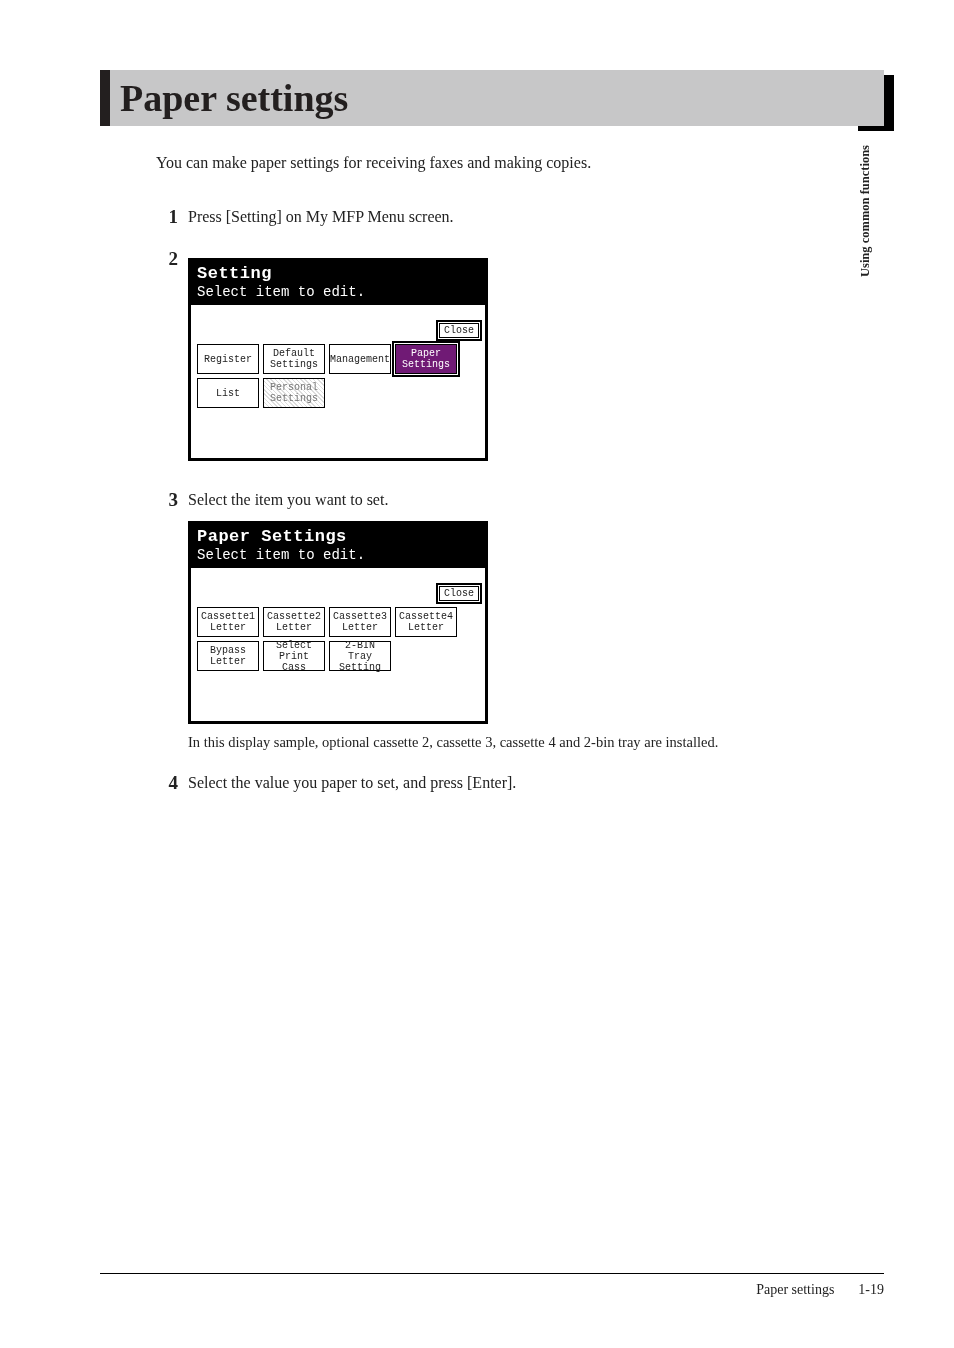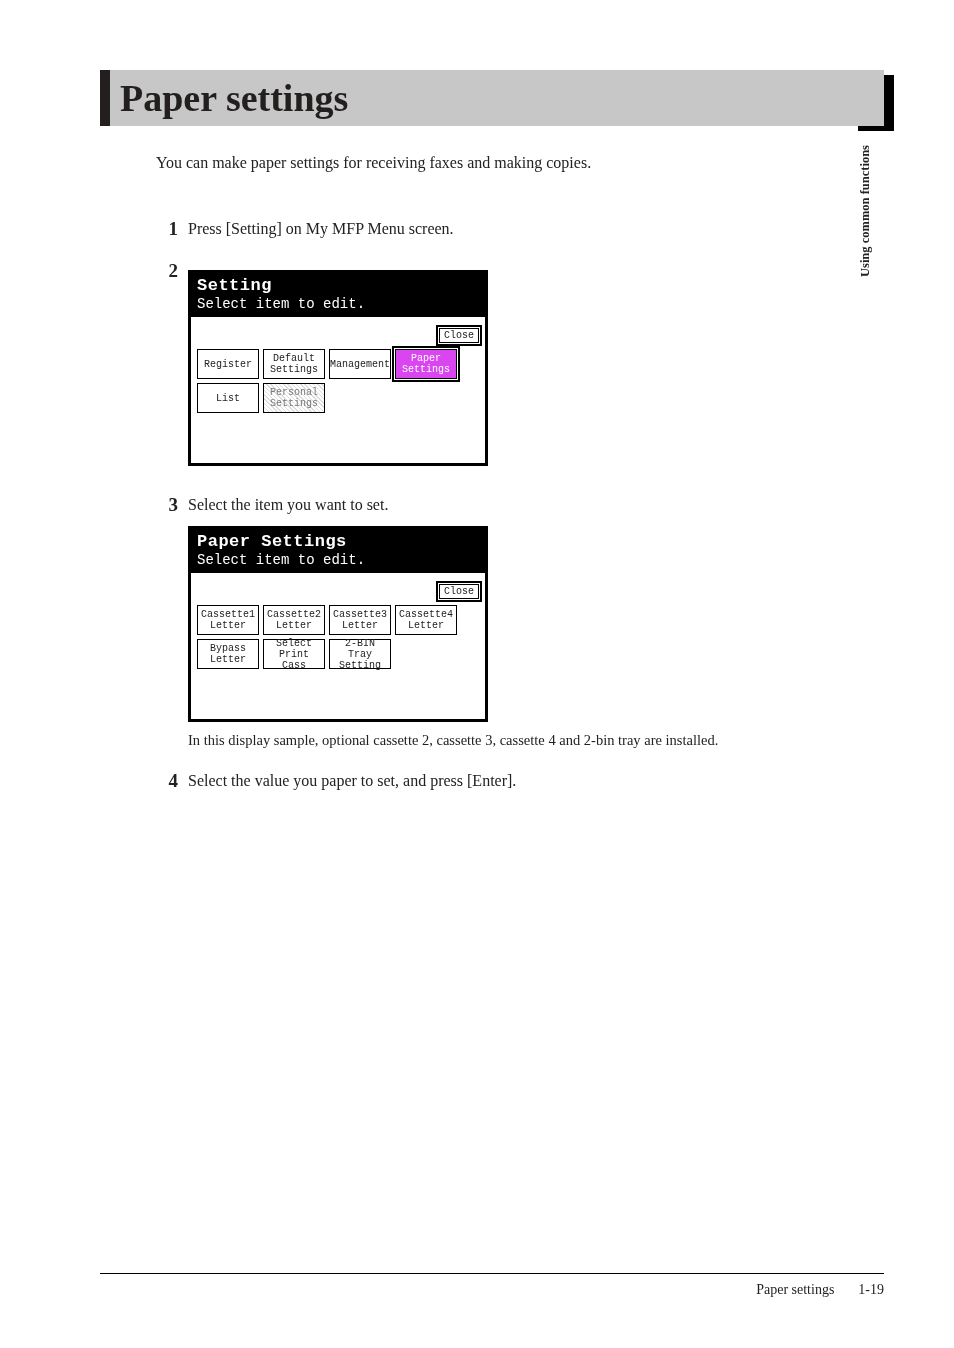--- a/index.html
+++ b/index.html
@@ -1,37 +1,37 @@
 <!DOCTYPE html>
 <html><head>
 <meta charset="utf-8">
 <style>
   * { box-sizing: border-box; margin: 0; padding: 0; }
   html, body { width: 954px; height: 1348px; background: #fff; font-family: "Times New Roman", Georgia, serif; color: #222; }
   .page { position: relative; width: 954px; height: 1348px; padding: 70px 70px 48px 100px; }
   .title-bar { position: relative; height: 56px; background: #c7c7c8; margin-bottom: 26px; }
   .title-bar::before { content:""; position:absolute; left:0; top:0; bottom:0; width:10px; background:#231f1f; }
   .title-bar h1 { font-family: Georgia, "Times New Roman", serif; font-weight: bold; font-size: 38px; line-height: 56px; padding-left: 20px; color:#231f1f; }
-  .intro { margin-left: 56px; font-size: 16px; line-height: 22px; font-family: "Century Schoolbook", Georgia, serif; margin-bottom: 44px; }
+  .intro { margin-left: 56px; font-size: 16px; line-height: 22px; font-family: "Century Schoolbook", Georgia, serif; margin-bottom: 32px; }
   .steps { margin-left: 56px; }
   .step { display: flex; margin-bottom: 20px; }
   .step-num { width: 32px; text-align: right; font-weight: bold; font-size: 19px; font-family: Georgia, serif; padding-right: 10px; line-height: 22px; }
   .step-body { flex: 1; }
   .step-body .main { font-size: 16px; line-height: 22px; font-family: "Century Schoolbook", Georgia, serif; }
   .step-body .sub { font-size: 14.5px; line-height: 20px; margin-top: 4px; font-family: "Century Schoolbook", Georgia, serif; }
   .lcd { width: 300px; border: 3px solid #000; margin-top: 10px; margin-bottom: 8px; background: #fff; font-family: "Lucida Console","Courier New",monospace; }
   .lcd-head { background:#000; color:#fff; padding:3px 6px 5px 6px; }
   .lcd-head .t1 { font-size:17px; font-weight:bold; letter-spacing:0.5px; }
   .lcd-head .t2 { font-size:14px; display:block; margin-top:1px; }
   .lcd-body { padding: 6px 6px 50px 6px; position:relative; }
-  .close-row { text-align:right; margin-bottom:6px; margin-top:2px; }
+  .close-row { text-align:right; margin-bottom:6px; margin-top:9px; }
   .close-btn { display:inline-block; border:1px solid #000; padding:1px 4px; font-size:10px; outline:2px solid #000; outline-offset:1px; }
   .btn-grid { display:flex; flex-wrap:wrap; gap:4px; }
   .mbtn { width:62px; height:28px; border:1px solid #000; font-size:10px; line-height:11px; display:flex; align-items:center; justify-content:center; text-align:center; padding:14px; }
-  .mbtn.sel { background:#d946ef; color:#fff; outline:2px solid #000; outline-offset:1px; }
+  .mbtn.sel { background:#701a75; color:#fff; outline:2px solid #000; outline-offset:1px; }
   .mbtn.dis { background: repeating-linear-gradient(45deg,#ddd,#ddd 1px,#fff 1px,#fff 3px); color:#777; }
   .side-tab { position:absolute; right:60px; top:75px; width:36px; height:360px; }
   .side-black { width:36px; height:56px; background:#000; color:#fff; font-family:Georgia,serif; font-size:30px; font-weight:bold; display:flex; align-items:center; justify-content:center; }
   .side-label { writing-mode: vertical-rl; transform: rotate(180deg); font-size:12.5px; font-weight:bold; font-family: "Century Schoolbook", Georgia, serif; margin-top:14px; height:200px; display:flex; align-items:center; justify-content:flex-end; }
   .footer { position:absolute; left:100px; right:70px; bottom:50px; }
   .footer-line { border:0; border-top:1px solid #000; margin-bottom:8px; }
   .footer-row { display:flex; justify-content:flex-end; gap:24px; font-size:14px; font-family:"Century Schoolbook", Georgia, serif; }
 </style>
 </head>
 <body>

